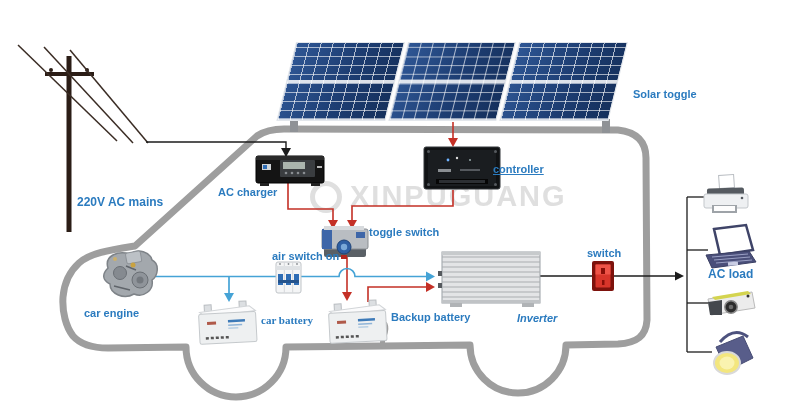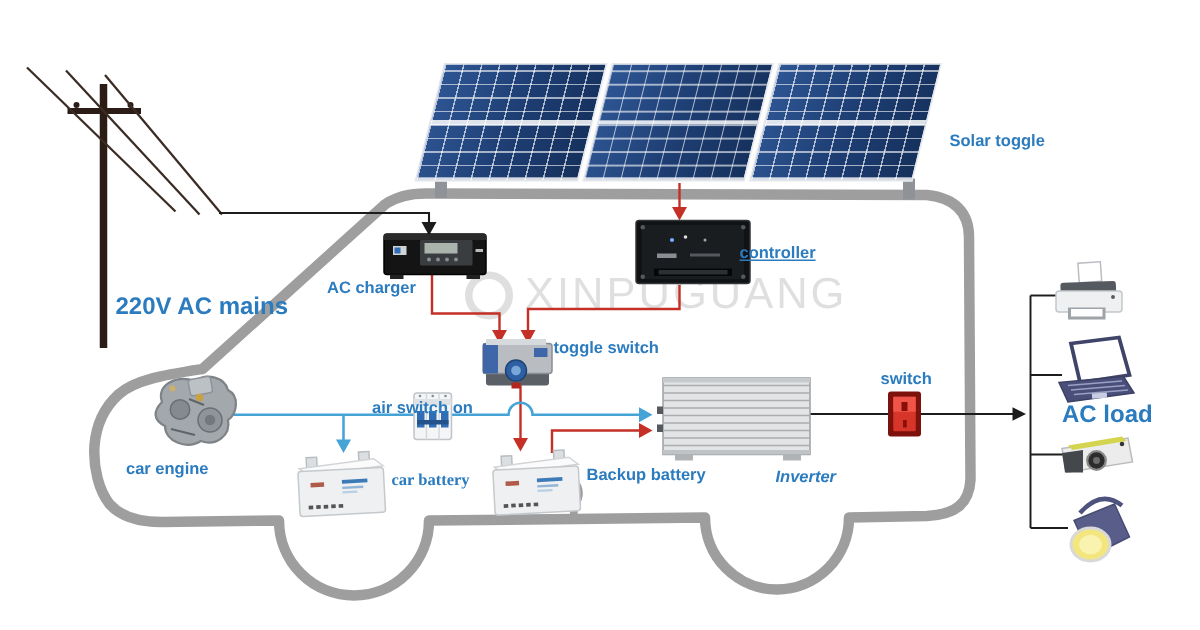--- a/index.html
+++ b/index.html
@@ -1,21 +1,21 @@
 <!DOCTYPE html>
 <html><head>
 <meta charset="utf-8">
 <style>
   html,body{margin:0;padding:0;background:#fff;}
   #stage{position:relative;width:800px;height:420px;background:#ffffff;overflow:hidden;
          font-family:"Liberation Sans",sans-serif;}
   .label{position:absolute;color:#2b7bbf;font-weight:700;font-size:11px;line-height:1.1;white-space:nowrap;}
-  .label.big{font-size:16px;}
+  .label.big{font-size:12px;}
   #watermark{position:absolute;left:310px;top:180px;display:flex;align-items:center;gap:8px;
-             color:rgba(197,197,197,0.55);font-weight:400;font-size:29px;letter-spacing:2px;
+             color:rgba(197,197,197,0.55);font-weight:700;font-size:29px;letter-spacing:2px;
              user-select:none;}
   #watermark .ring{width:22px;height:22px;border:5px solid rgba(197,197,197,0.55);border-radius:50%;}
   svg{position:absolute;left:0;top:0;}
   
   #panel-wrap{position:absolute;left:296px;top:42px;width:332px;height:79px;
               transform:skewX(-14deg);transform-origin:0 0;display:flex;gap:3px;background:#fdfdfd;}
   .panel{flex:1;border:1px solid #e3e7ec;box-sizing:border-box;
     background:
       linear-gradient(0deg, rgba(0,0,0,0) 0 48%, rgba(255,255,255,.85) 48% 52%, rgba(0,0,0,0) 52%),
       repeating-linear-gradient(90deg, rgba(255,255,255,.65) 0 1px, rgba(0,0,0,0) 1px 12px),
@@ -248,20 +248,20 @@
     <div class="panel"></div>
     <div class="panel"></div>
     <div class="panel"></div>
   </div>
 
   <div class="label big" style="left:77px;top:196px;">220V AC mains</div>
   <div class="label" style="left:218px;top:186px;">AC charger</div>
   <div class="label" style="left:493px;top:163px;text-decoration:underline;">controller</div>
   <div class="label" style="left:633px;top:88px;">Solar toggle</div>
   <div class="label" style="left:369px;top:226px;">toggle switch</div>
-  <div class="label" style="left:248px;top:250px;margin-top:16px;">air switch on</div>
+  <div class="label" style="left:272px;top:250px;">air switch on</div>
   <div class="label" style="left:84px;top:307px;">car engine</div>
   <div class="label" style="left:261px;top:314px;font-family:Liberation Serif, serif;">car battery</div>
   <div class="label" style="left:391px;top:311px;">Backup battery</div>
   <div class="label" style="left:517px;top:312px;font-style:italic;">Inverter</div>
   <div class="label" style="left:587px;top:247px;">switch</div>
   <div class="label big" style="left:708px;top:268px;">AC load</div>
 </div>
 
 </body></html>

